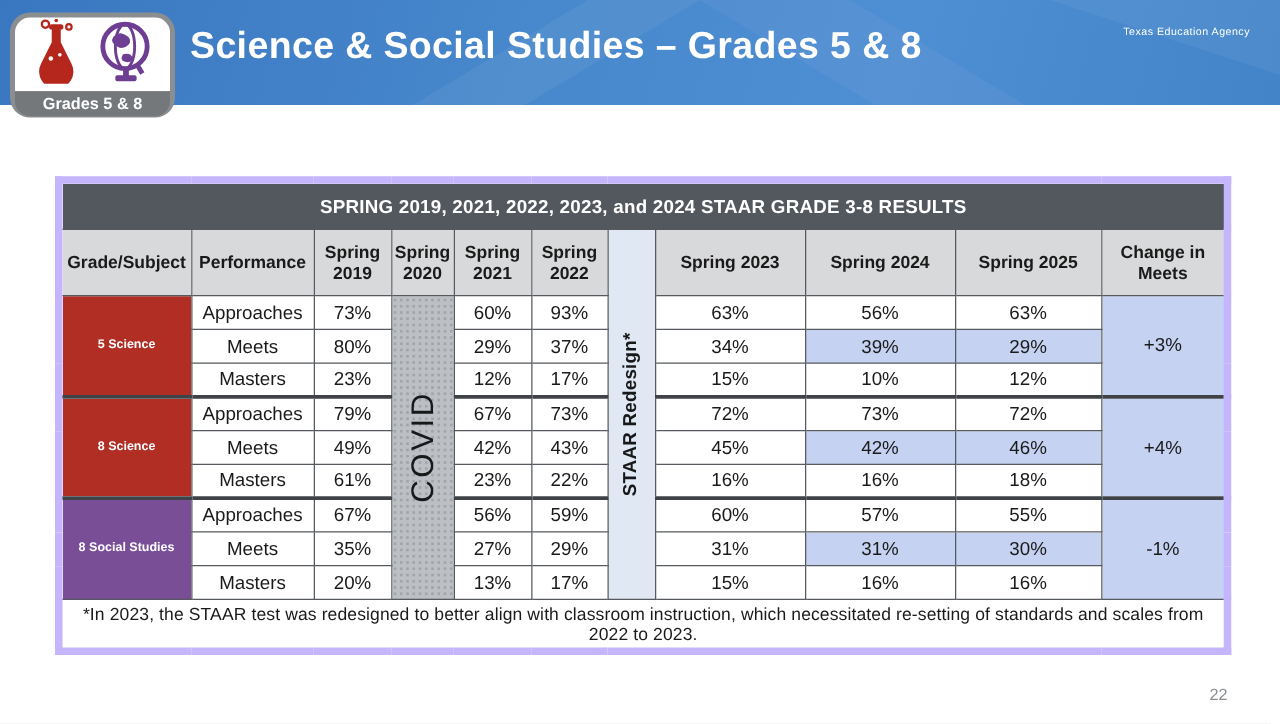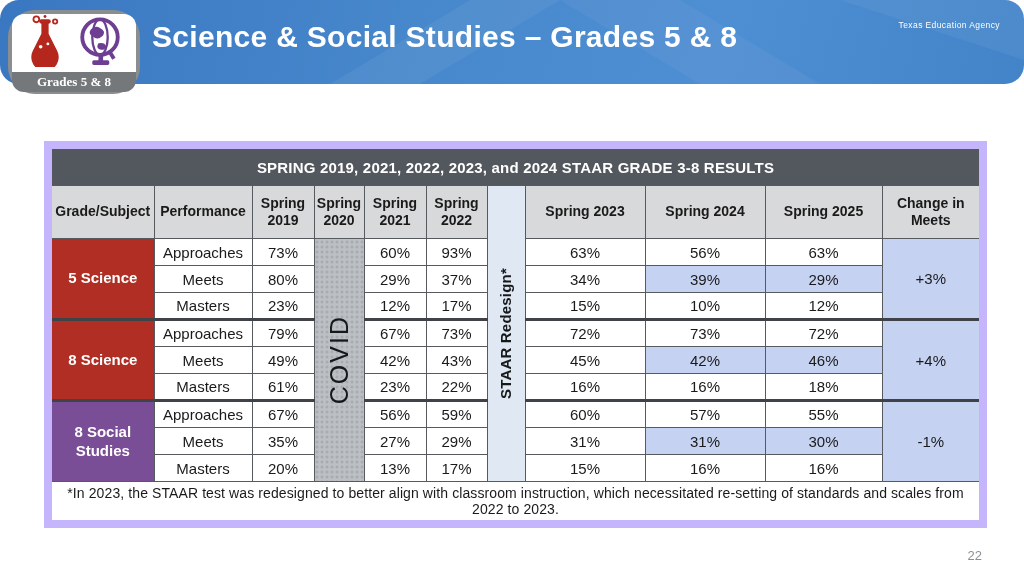--- a/index.html
+++ b/index.html
@@ -4,32 +4,31 @@
 <style>
   html,body{margin:0;padding:0;background:#e8e8e8;}
   .slide{
     position:relative;width:1024px;height:579px;background:#ffffff;
     font-family:"Liberation Sans",sans-serif;overflow:hidden;margin:0 auto;
   }
   
   .banner{
     position:absolute;left:0;top:0;width:1024px;height:84px;
     background:linear-gradient(105deg,#3a77c1 0%,#4787cb 40%,#4e8ed2 70%,#4384c9 100%);
-    border-radius:19px;
   }
   .banner svg{position:absolute;left:0;top:0;}
   .slide-title{
     position:absolute;left:152px;top:20px;color:#ffffff;
     font-size:30px;font-weight:bold;letter-spacing:.3px;white-space:nowrap;
   }
   
   .badge{
     position:absolute;left:8px;top:10px;width:132px;height:84px;
-    background:#8b8e91;border-radius:27px;padding:4px;box-sizing:border-box;z-index:3;
-    display:flex;flex-direction:column;font-family:Liberation Serif, serif;
+    background:#8b8e91;border-radius:16px;padding:4px;box-sizing:border-box;z-index:3;
+    display:flex;flex-direction:column;
   }
   .badge-icons{
     background:#ffffff;border-radius:12px 12px 0 0;flex:1;
     display:flex;align-items:center;justify-content:center;gap:8px;
   }
   .badge-label{
     background:#75787b;border-radius:0 0 12px 12px;height:20px;
     color:#ffffff;font-size:13px;font-weight:bold;text-align:center;line-height:20px;
   }
   
@@ -38,38 +37,38 @@
     position:relative;display:inline-block;font-size:34px;font-weight:bold;
     font-style:italic;letter-spacing:2px;line-height:1;
   }
   .tea-cap{position:absolute;top:-8px;right:-8px;transform:rotate(10deg);}
   .tea-reg{position:absolute;right:-12px;bottom:0;font-size:8px;font-style:normal;}
   .tea-sub{font-size:8.5px;letter-spacing:.4px;margin-top:2px;white-space:nowrap;}
   
   table.results{
     position:absolute;left:44px;top:141px;width:935px;
     border-collapse:collapse;table-layout:fixed;
-    border:8px solid #c4b5fd;color:#1a1a1a;
+    border:6px solid #c4b5fd;color:#1a1a1a;
   }
   table.results td{
     border:1px solid #565a5e;text-align:center;vertical-align:middle;
     padding:0;overflow:hidden;
   }
   .title-row td{
     background:#53575e;color:#ffffff;font-weight:bold;font-size:15px;
     height:36px;border-bottom:2px solid #3f4347;letter-spacing:.2px;
   }
   .head-row td{
     background:#d8d9da;font-weight:bold;font-size:14px;height:52px;
     line-height:1.25;border-color:#2f3134;border-bottom:4px solid #ffffff;
   }
   tr.r{height:27px;font-size:15px;background:#ffffff;}
   tr.r td{border-top-color:#9b9b9b;}
   tr.gs td{border-top:3px solid #3f4347;}
-  td.subj{color:#ffffff;font-weight:bold;font-size:15px;line-height:1.25;padding:0 4px;margin-top:36px;}
+  td.subj{color:#ffffff;font-weight:bold;font-size:10px;line-height:1.25;padding:0 4px;margin-top:36px;}
   td.subj.red{background:#b02e24;}
   td.subj.purple{background:#7a4d97;}
   td.covid{
     background-color:#bcc0c5;
     background-image:radial-gradient(rgba(90,95,100,.28) 1px,transparent 1.2px);
     background-size:5px 5px;border-top:none;border-bottom:none;
   }
   td.redesign{
     background:#dfe8f3;border-left:3px solid #ffffff;border-right:3px solid #ffffff;
     border-top:none;border-bottom:none;

